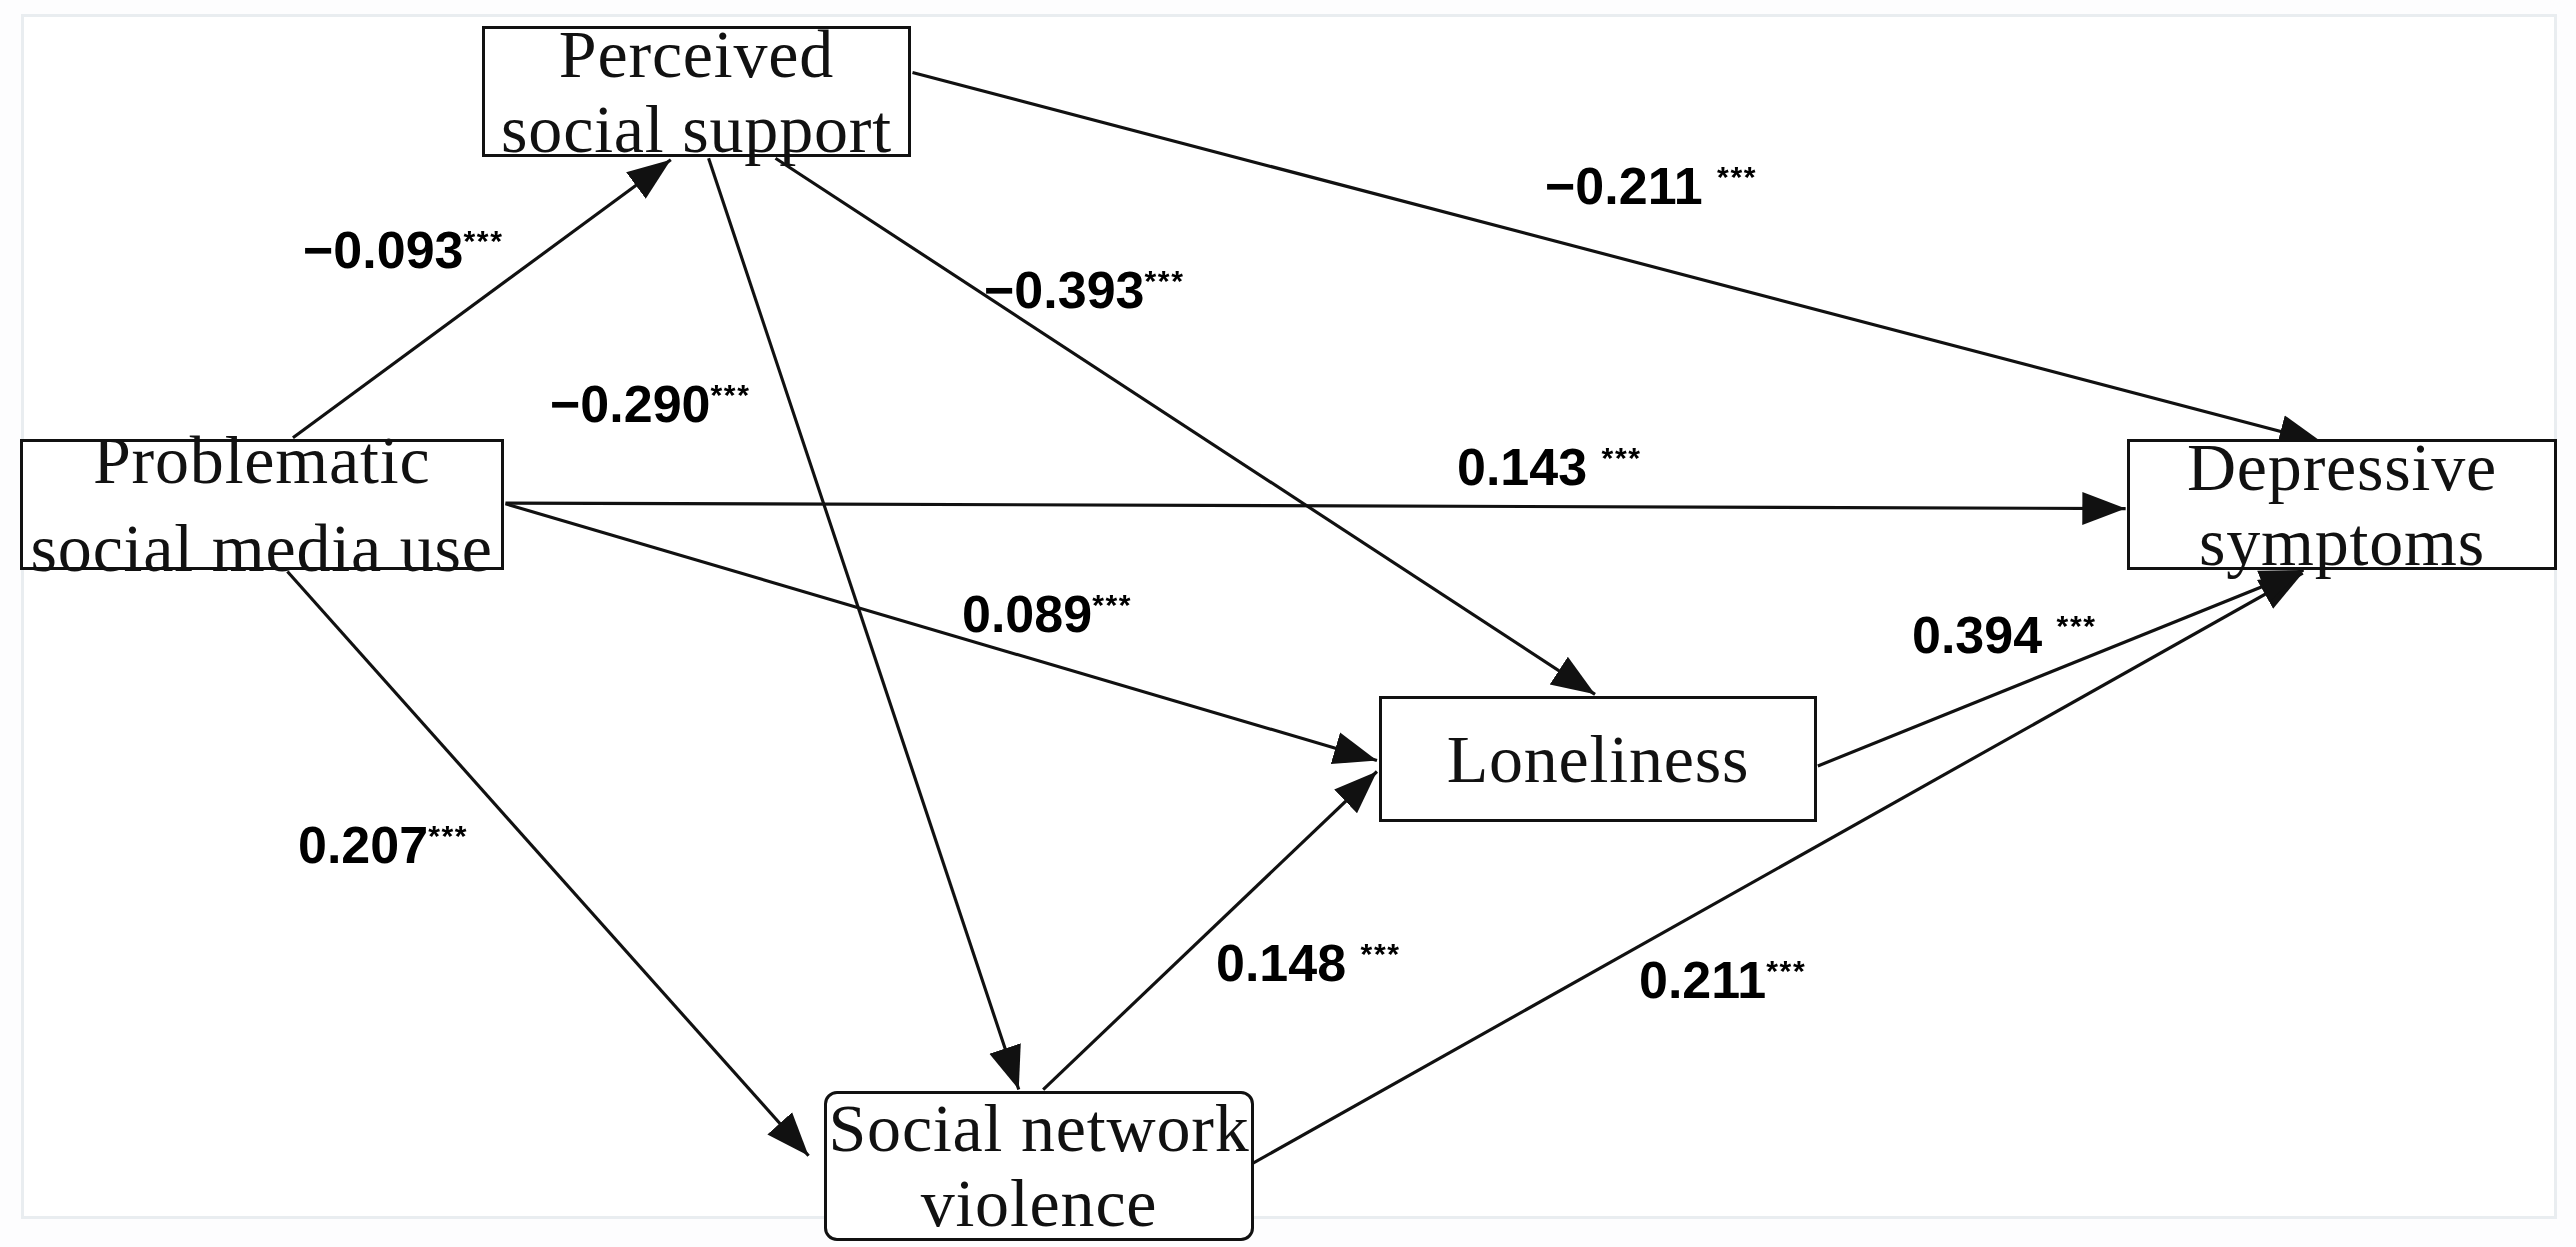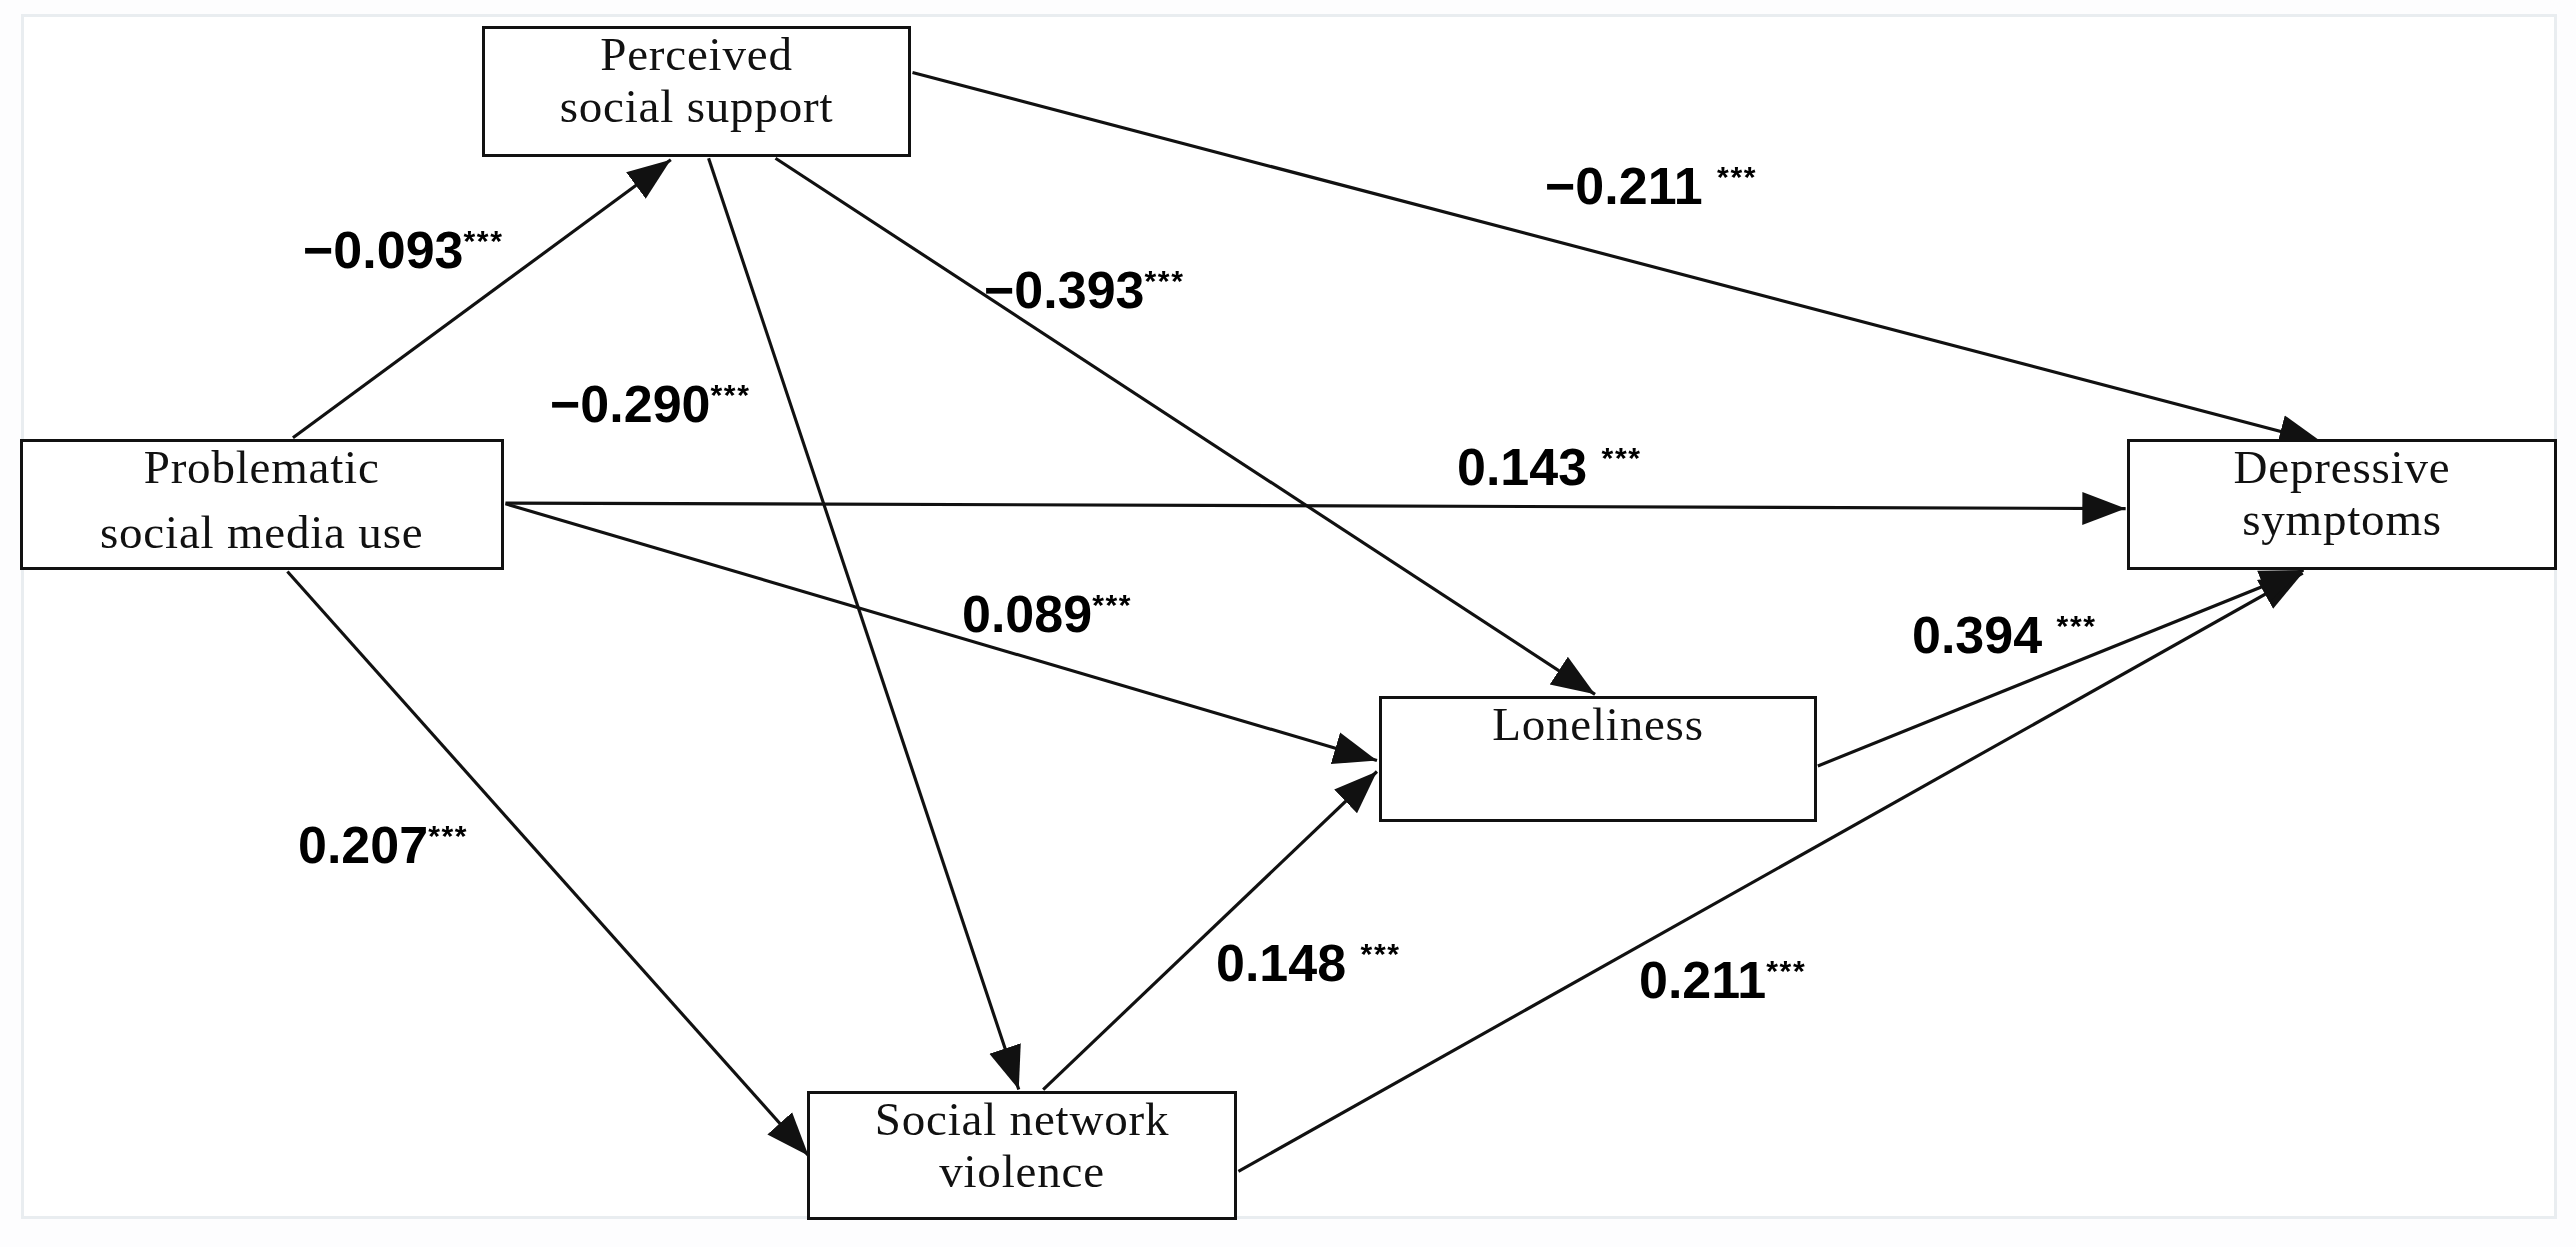--- a/index.html
+++ b/index.html
@@ -34,23 +34,23 @@
     stroke-width: 4;
   }
   .node {
     position: absolute;
     box-sizing: border-box;
     border: 3.1px solid #111111;
     background: #ffffff;
     display: flex;
     flex-direction: column;
     align-items: center;
-    justify-content: flex-start;
+    justify-content: center;
     font-family: "Liberation Serif", serif;
-    font-size: 47px;
+    font-size: 68px;
     line-height: 1.1;
     color: #111111;
     text-align: center;
     letter-spacing: 0.8px;
     white-space: nowrap;
   }
   .coef {
     position: absolute;
     font-family: "Liberation Sans", sans-serif;
     font-weight: 700;
@@ -101,21 +101,21 @@
 
   <div class="node" style="left:2127px; top:439px; width:430px; height:131px;">
     <span>Depressive</span>
     <span>symptoms</span>
   </div>
 
   <div class="node" style="left:1379px; top:696px; width:438px; height:126px;">
     <span>Loneliness</span>
   </div>
 
-  <div class="node" style="left:807px; top:1091px; width:430px; height:129px;">
+  <div class="node" style="left:824px; top:1091px; width:430px; height:150px;border-radius:13px;">
     <span>Social network</span>
     <span>violence</span>
   </div>
 
   <div class="coef" style="left:303px; top:220px;"><span>−0.093</span><sup>***</sup></div>
 
   <div class="coef" style="left:1545px; top:156px;"><span>−0.211 </span><sup>***</sup></div>
 
   <div class="coef" style="left:984px; top:260px;"><span>−0.393</span><sup>***</sup></div>
 

